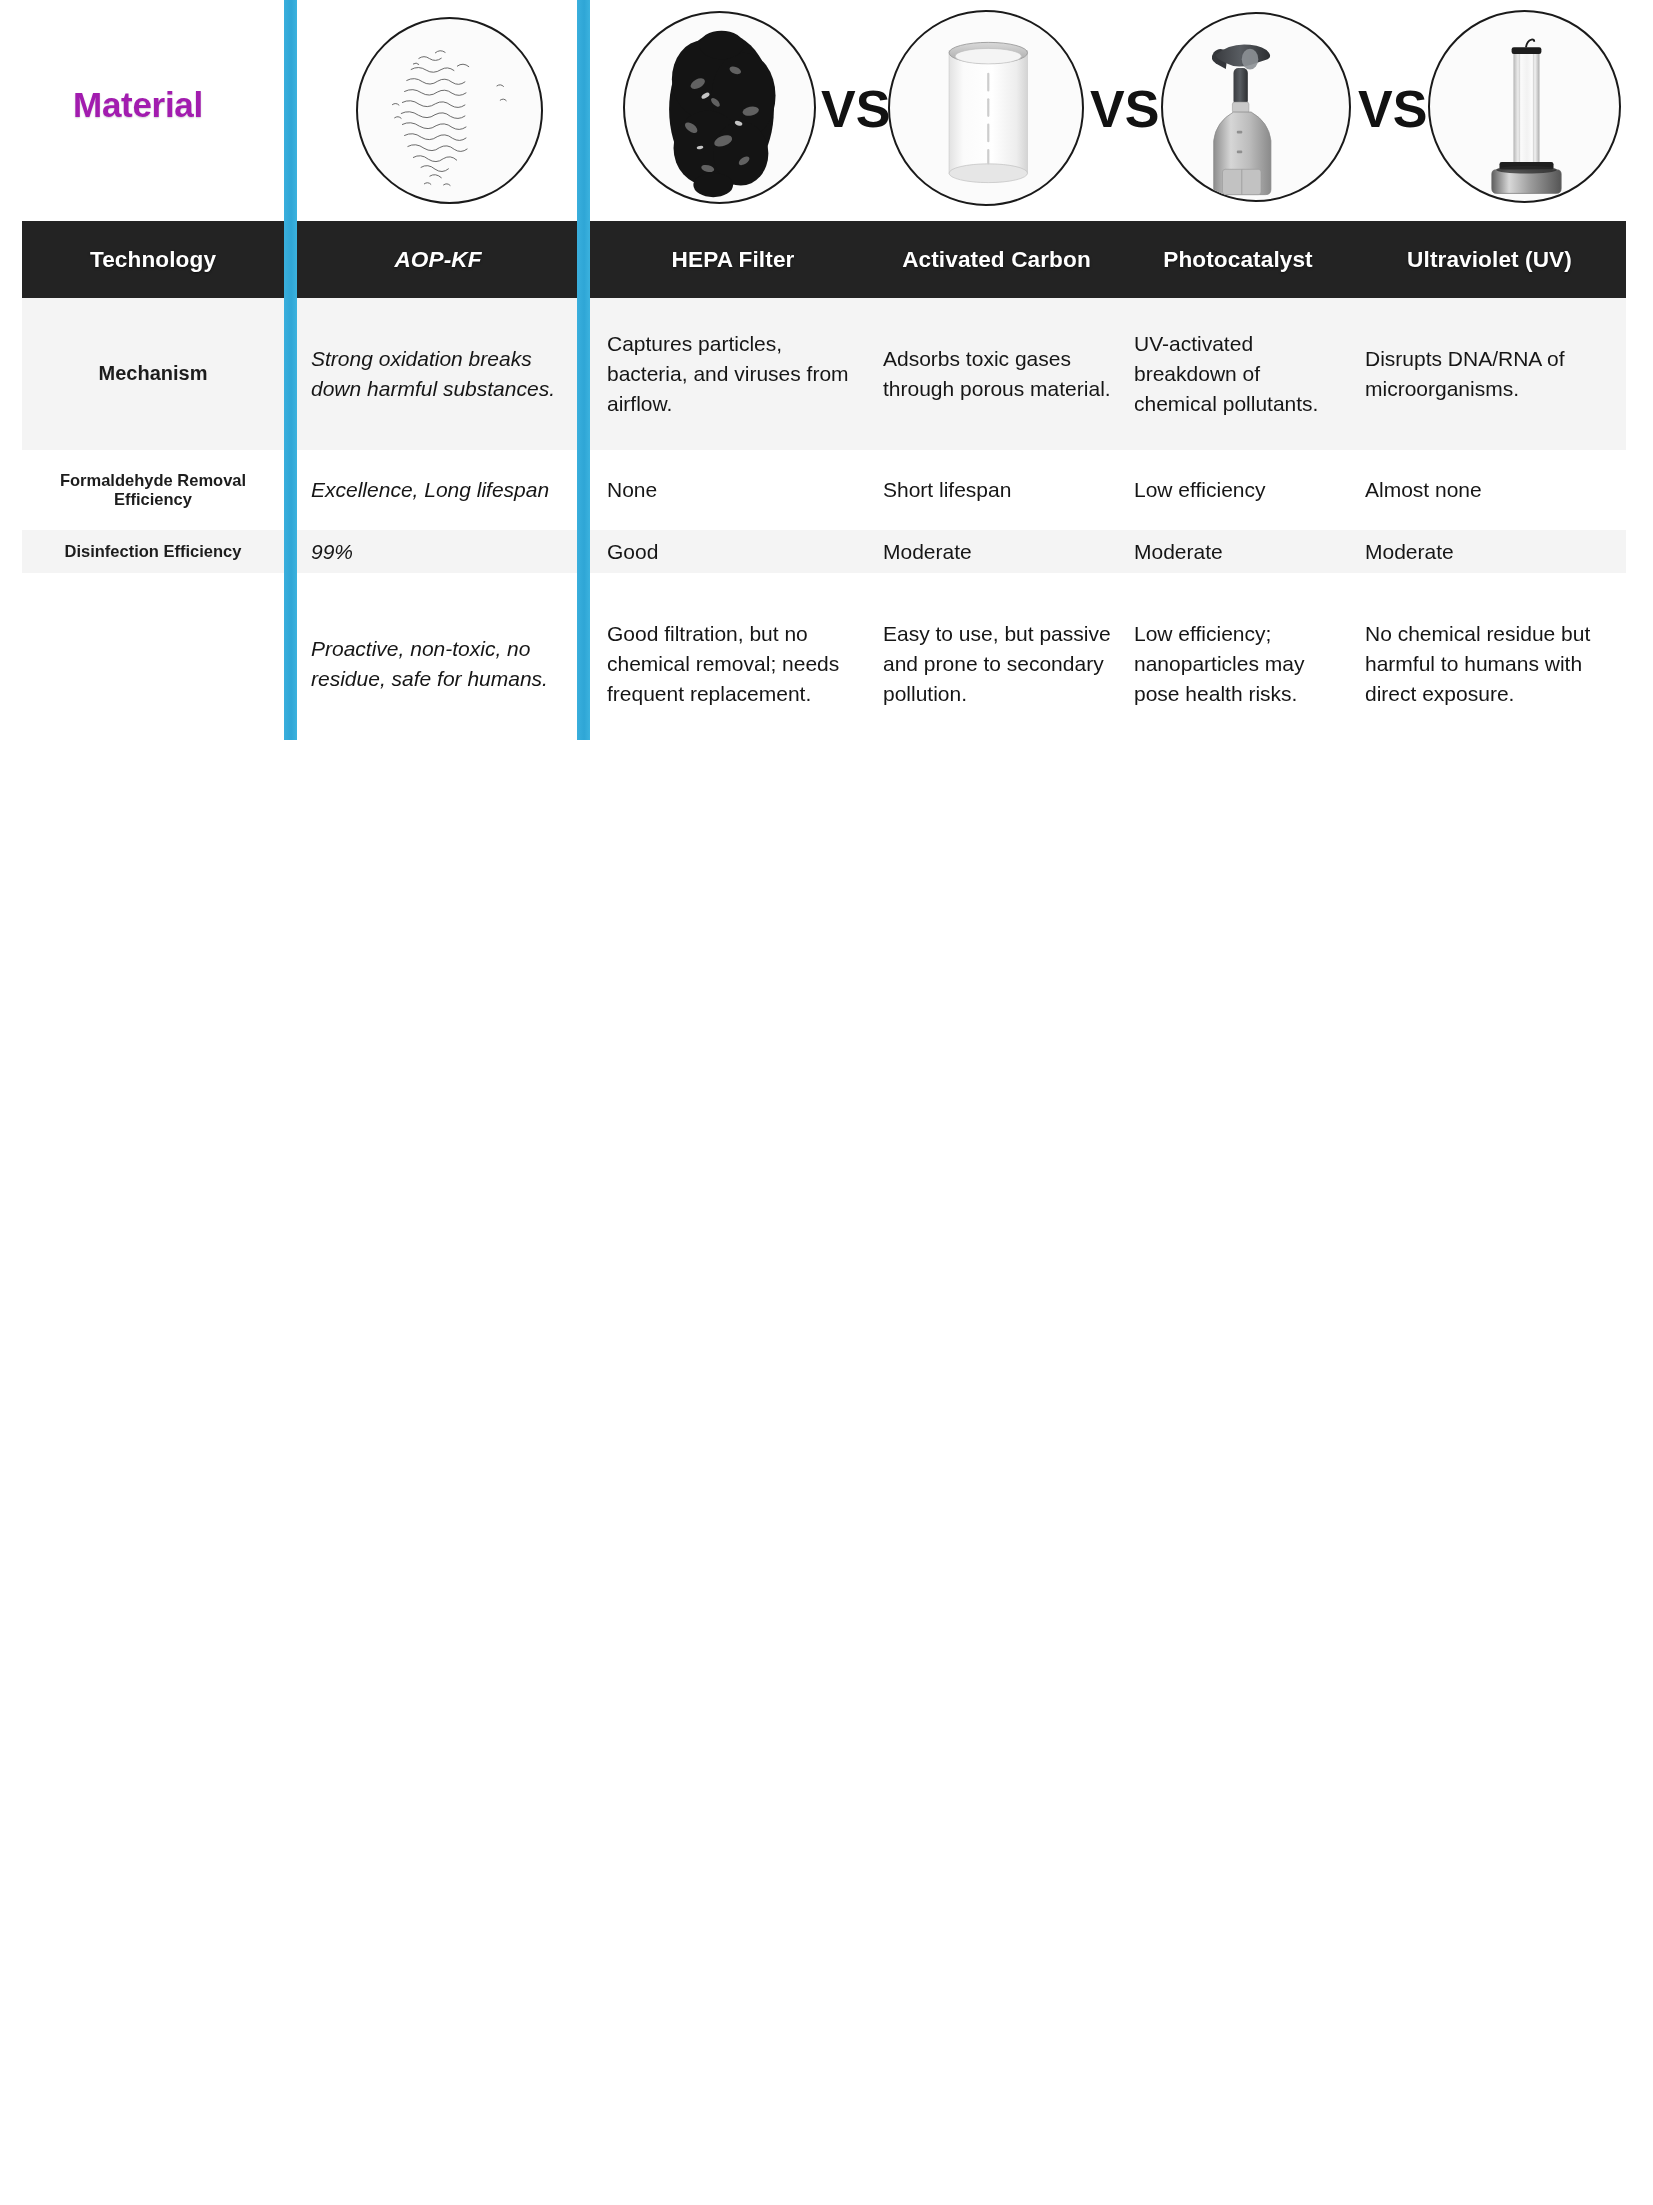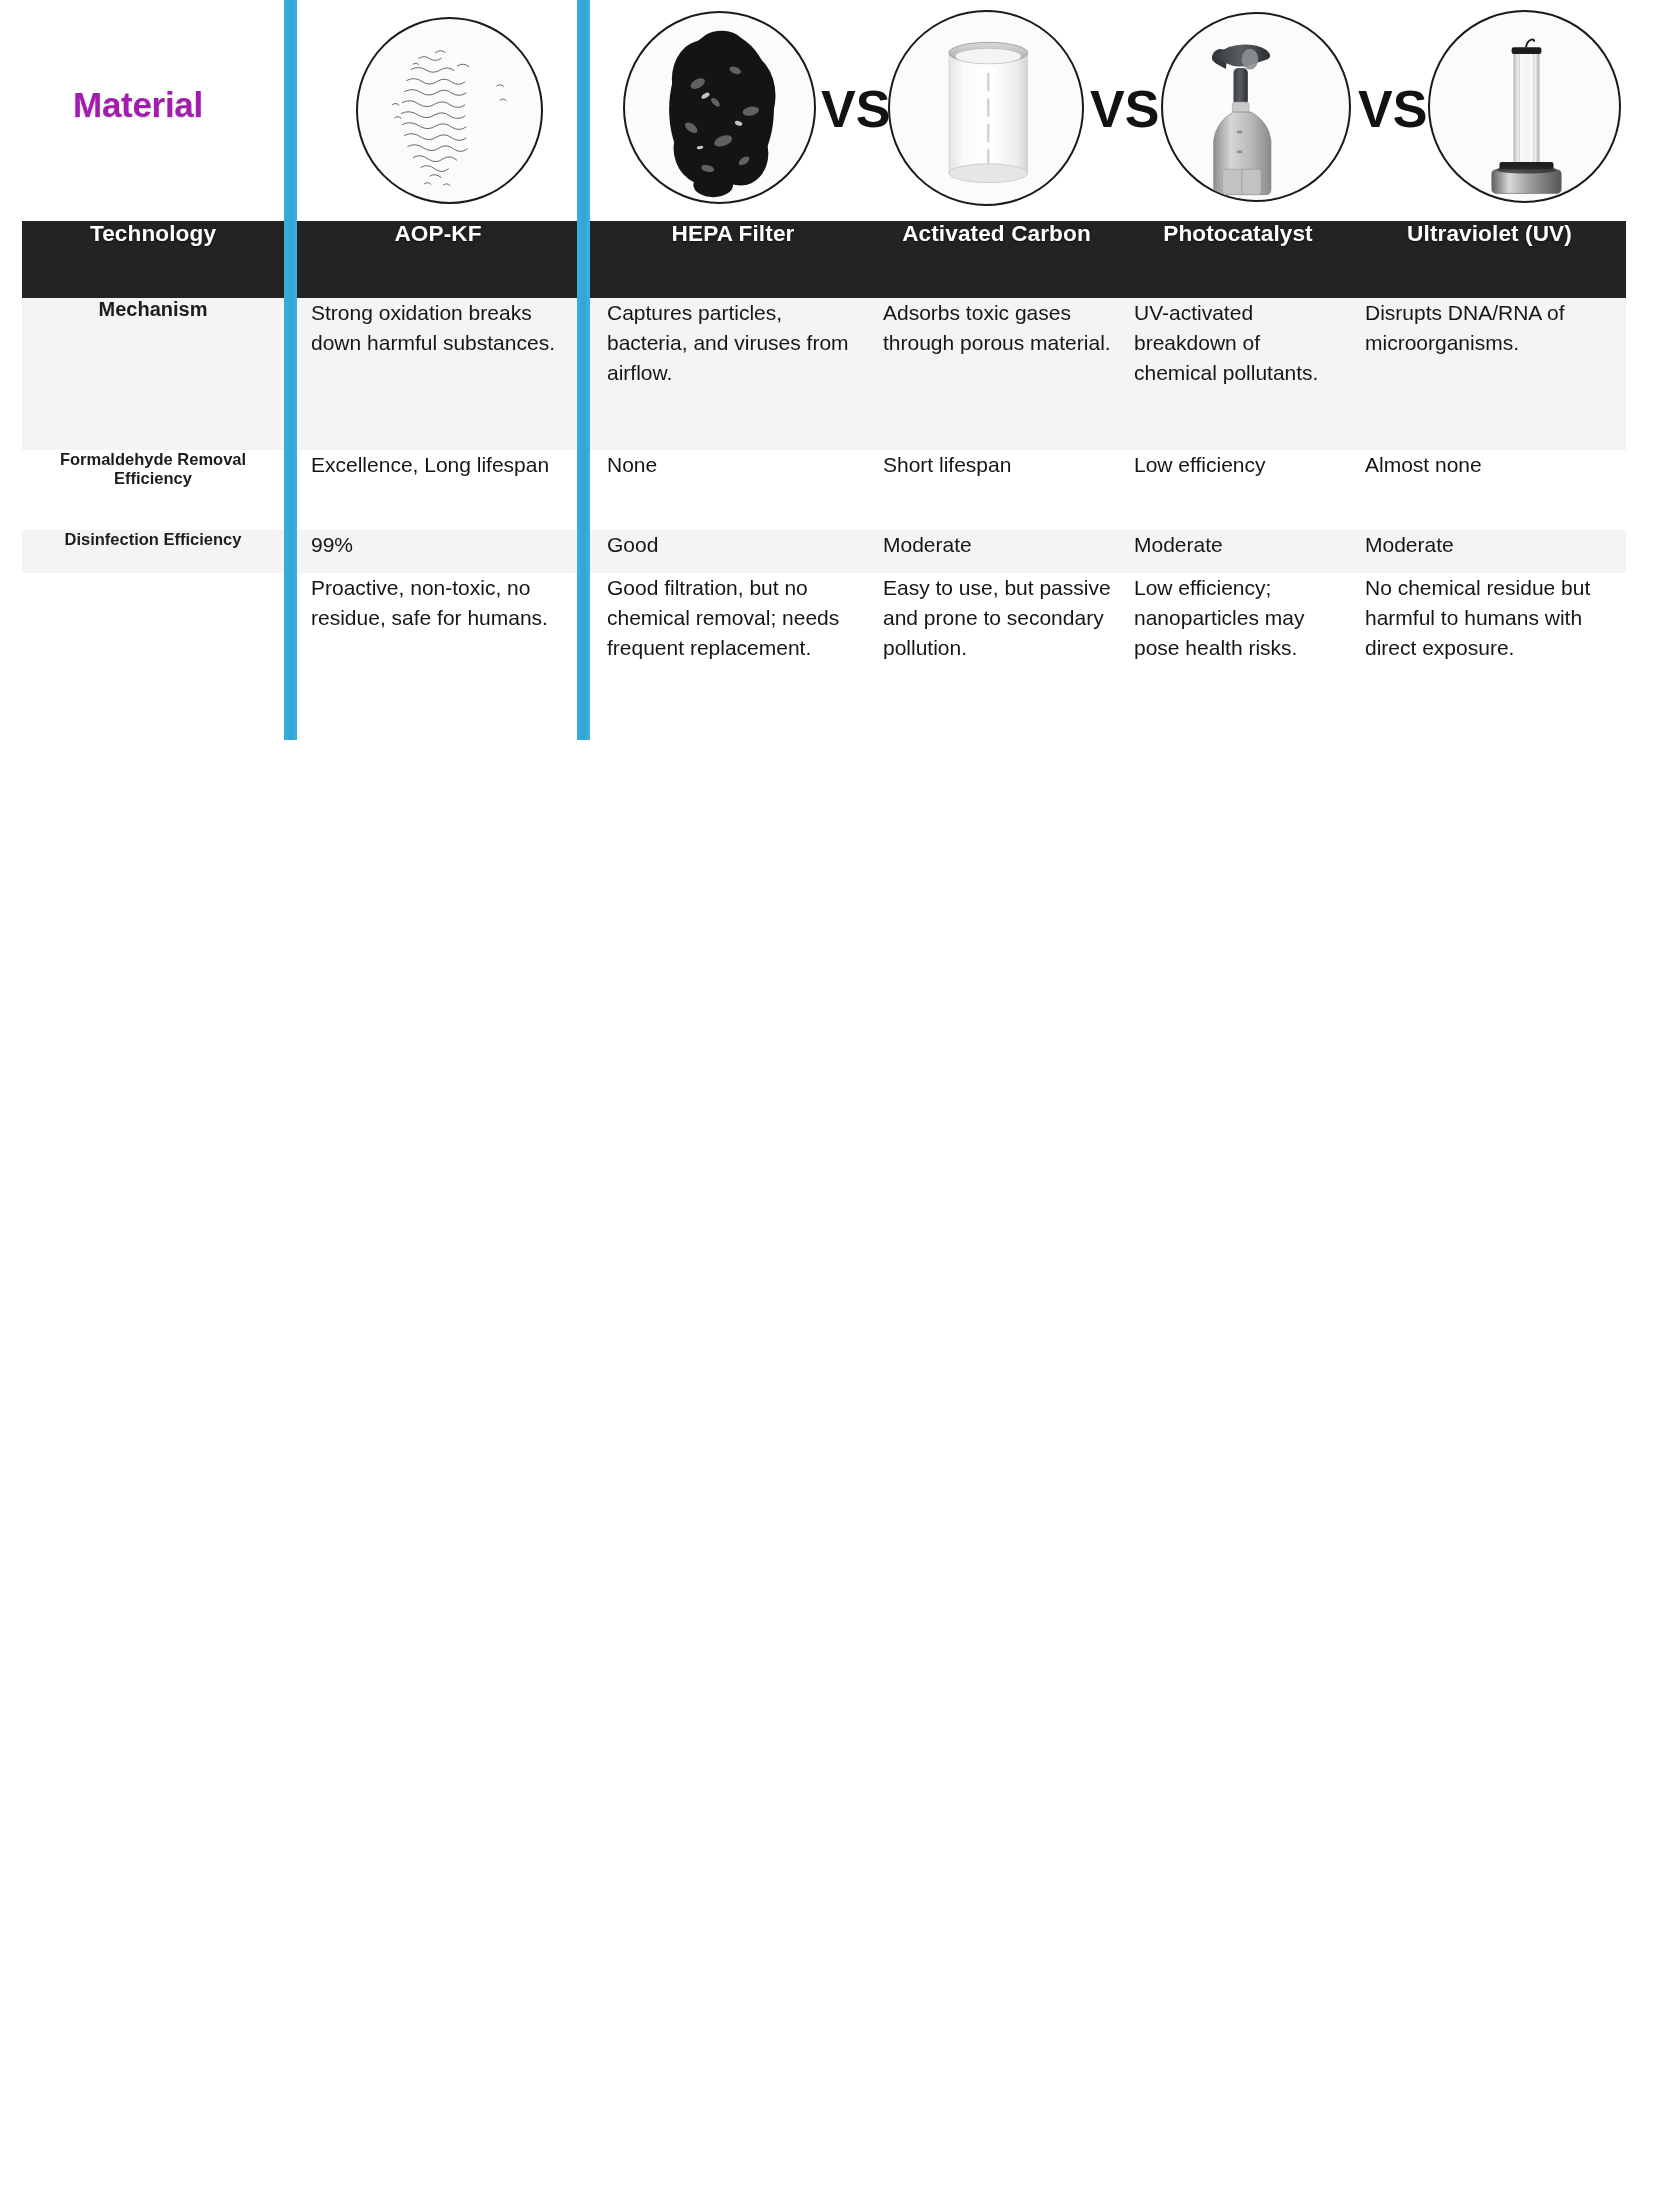--- a/index.html
+++ b/index.html
@@ -93,20 +93,21 @@
   .row.r-mechanism     { height: 152px; }
   .row.r-formaldehyde  { height: 80px; }
   .row.r-disinfection  { height: 43px; }
   .row.r-proscons      { height: 182px; }
 
   .cell {
     position: absolute;
     top: 0;
     height: 100%;
     display: flex;
+    align-items: center;
   }
 
   
   .header-row .cell {
     justify-content: center;
   }
   .header-row .cell .txt {
     color: #ffffff;
     font-weight: bold;
     font-size: 22.6px;
@@ -133,21 +134,21 @@
   }
   .cell.data-cell .txt {
     color: #161616;
     font-size: 21px;
     line-height: 1.42;
     text-align: left;
   }
 
   
   .col-0 { left: 0px;    width: 262px; }
-  .col-1 { left: 277px;  width: 278px; }
+  .col-1 { left: 277px;  width: 278px; font-style: italic; }
   .col-2 { left: 573px; width: 276px; }
   .col-3 { left: 849px; width: 251px; }
   .col-4 { left: 1100px; width: 232px; }
   .col-5 { left: 1331px; width: 273px; }
 
   .data-pad { padding-left: 12px; }
 </style>
 </head>
 <body>
 

